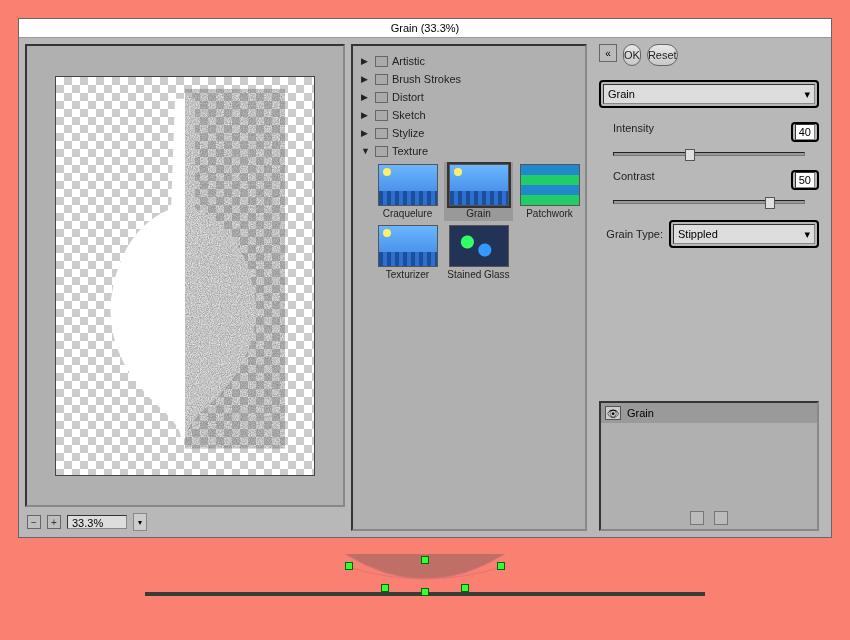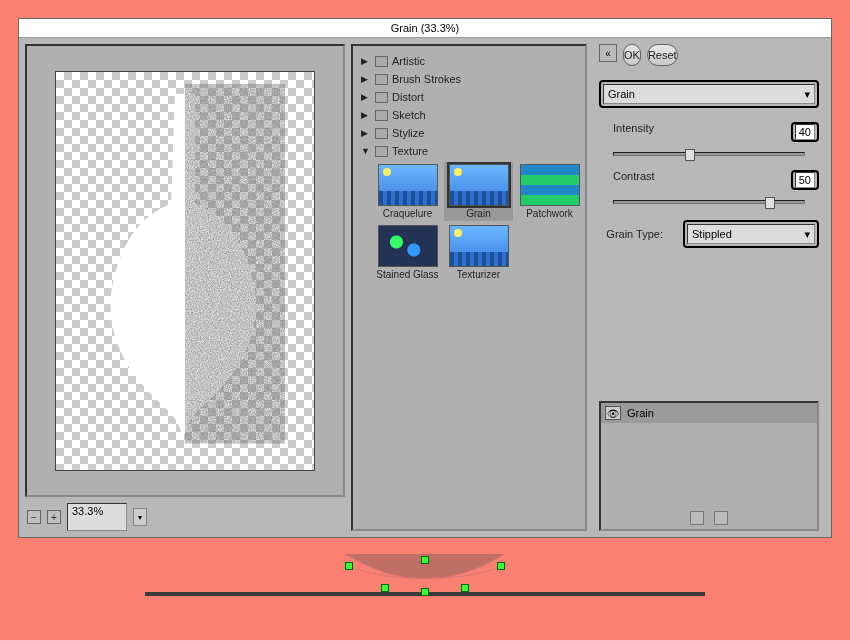--- a/index.html
+++ b/index.html
@@ -21,21 +21,21 @@
   .preview-img {
     width: 260px; height: 400px; border: 1px solid #444; position: relative; overflow: hidden;
     background:
       repeating-conic-gradient(#ccc 0% 25%, #fff 0% 50%) 0 0 / 16px 16px;
   }
   .vase {
     position: absolute; left: 50%; top: 50%; transform: translate(-50%,-52%);
   }
   .preview-ctrl { display: flex; align-items: center; gap: 6px; padding: 6px 2px 0; }
   .sq { width: 14px; height: 14px; border: 1px solid #666; background: #bfbfbf; display:flex;align-items:center;justify-content:center;font-size:10px;color:#333;}
-  .zoom-box { width: 60px; height: 28px; border: 1px inset #888; background: #ddd; padding: 1px 4px; }
+  .zoom-box { width: 60px; height: 14px; border: 1px inset #888; background: #ddd; padding: 1px 4px; }
   .dd-arrow { width:14px;height:18px;border:1px solid #888;background:#ccc;display:flex;align-items:center;justify-content:center;font-size:8px;}
   .categories-col { flex: 0 0 236px; border: 2px inset #888; padding: 6px; background:#b0b0b0; overflow:hidden;}
   .cat { display: flex; align-items: center; gap: 4px; padding: 3px 2px; color:#222;}
   .tri { font-size: 9px; display:inline-block;width:10px;}
   .fold { width:13px;height:11px;border:1px solid #666;background:#aaa;}
   .cat b { font-weight: normal; }
   .thumbs { display: grid; grid-template-columns: repeat(3, 65px); gap: 6px 6px; padding: 4px 2px 8px 16px;}
   .thumb { display:flex;flex-direction:column;align-items:center;gap:2px;}
   .thumb-img { width:60px;height:42px;border:1px solid #555;background:#4a90d9;position:relative;overflow:hidden;}
   .thumb.selected .thumb-img{outline:2px solid #333;}
@@ -46,21 +46,21 @@
   .topbtns{display:flex;gap:6px;align-items:flex-start;}
   .btn-stack{flex:1;display:flex;flex-direction:row;gap:6px;}
   .pill{height:22px;border:1px solid #666;border-radius:11px;background:linear-gradient(#e8e8e8,#c8c8c8);display:flex;align-items:center;justify-content:center;color:#222;}
   .framed{border:2px solid #000;border-radius:4px;padding:2px;}
   .select{height:20px;background:#ddd;border:1px inset #888;display:flex;align-items:center;padding:0 4px;justify-content:space-between;}
   .param{display:flex;gap:22px;margin-top:8px;}
   .param .lbl{flex:0 0 70px;color:#222;padding-left:14px;}
   .numbox{width:34px;height:18px;background:#fff;border:1px inset #888;text-align:right;padding:1px 3px;}
   .slider{height:4px;background:#999;border:1px inset #777;margin:4px 14px 0;position:relative;}
   .slider .handle{position:absolute;top:-4px;width:10px;height:12px;background:#e0e0e0;border:1px solid #555;transform:translateX(-50%);}
-  .grain-type-row{display:flex;align-items:center;gap:20px;margin-top:10px;}
+  .grain-type-row{display:flex;align-items:center;gap:6px;margin-top:10px;}
   .grain-type-row .lbl{flex:0 0 64px;text-align:right;color:#222;}
   .layers{margin-top:auto;border:2px inset #888;background:#b0b0b0;height:130px;display:flex;flex-direction:column;}
   .layer-row{display:flex;align-items:center;gap:6px;padding:3px 4px;background:#9a9a9a;}
   .eye{width:16px;height:14px;border:1px solid #555;background:#ccc;display:flex;align-items:center;justify-content:center;font-size:10px;}
   .layers-foot{margin-top:auto;display:flex;gap:10px;justify-content:center;padding:4px;color:#555;}
   .foot-ico{width:14px;height:14px;border:1px solid #777;background:#bbb;}
   
   .artboard{position:relative;margin:6px auto 0;width:560px;height:70px;}
   .baseline{position:absolute;left:0;right:0;top:48px;height:4px;background:#3a3a3a;}
   .shadow-arc{position:absolute;left:50%;transform:translateX(-50%);top:0;width:170px;height:50px;}
@@ -155,30 +155,30 @@
               <div class="sun"></div>
               <div class="water"></div>
             </div>
             <div class="thumb-label">Grain</div>
           </div>
         <div class="thumb">
             <div class="thumb-img" style="background:repeating-linear-gradient(0deg,#2c6 0 10px,#28c 10px 20px),repeating-linear-gradient(90deg,rgba(0,0,0,.15) 0 10px,transparent 10px 20px);"></div>
             <div class="thumb-label">Patchwork</div>
           </div>
         <div class="thumb">
-            <div class="thumb-img" style="background:radial-gradient(circle at 30% 40%,#3f6 0 6px,transparent 7px),radial-gradient(circle at 60% 60%,#39f 0 6px,transparent 7px),#235;"></div>
-            <div class="thumb-label">Stained Glass</div>
-          </div>
-        <div class="thumb">
             <div class="thumb-img">
               <div class="sky"></div>
               <div class="sun"></div>
               <div class="water"></div>
             </div>
             <div class="thumb-label">Texturizer</div>
+          </div>
+        <div class="thumb">
+            <div class="thumb-img" style="background:radial-gradient(circle at 30% 40%,#3f6 0 6px,transparent 7px),radial-gradient(circle at 60% 60%,#39f 0 6px,transparent 7px),#235;"></div>
+            <div class="thumb-label">Stained Glass</div>
           </div>
       </div>
     </div>
 
     <div class="col settings-col">
       <div class="topbtns">
         <div class="collapse-btn">«</div>
         <div class="btn-stack">
           <div class="pill">OK</div>
           <div class="pill">Reset</div>

